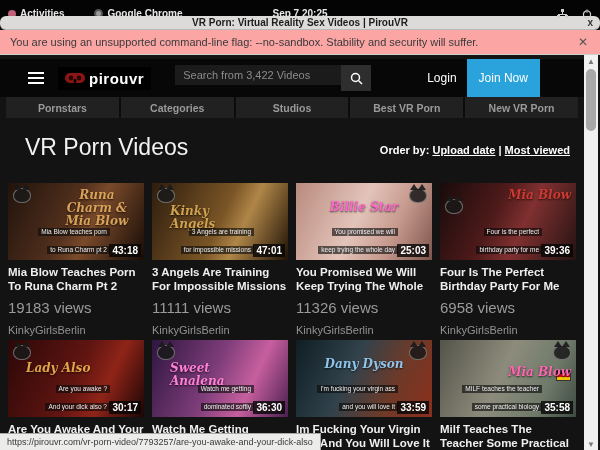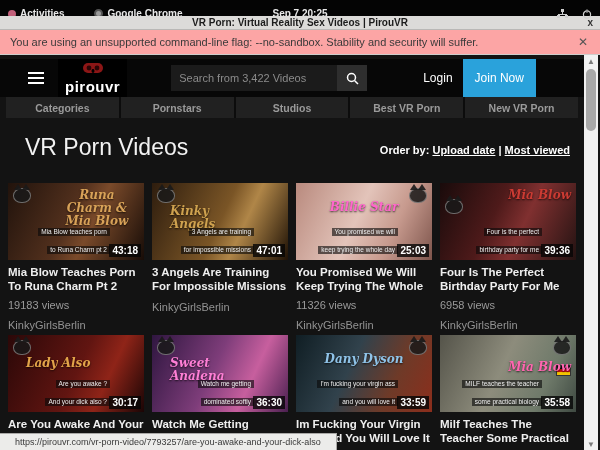--- a/index.html
+++ b/index.html
@@ -13,41 +13,41 @@
   .sys-left{display:flex;align-items:center;gap:4px;margin-left:8px;}
   .dot-ico{width:8px;height:8px;border-radius:50%;background:#c2607a;display:inline-block;}
   .chrome-ico{width:9px;height:9px;border-radius:50%;background:#9a9a9a;border:2px solid #555;display:inline-block;margin-left:26px;}
   .sys-label{font-weight:bold;}
   .sys-clock{position:absolute;left:0;right:0;text-align:center;font-weight:bold;}
   .sys-right{margin-left:auto;margin-right:8px;display:flex;gap:14px;align-items:center;z-index:2;}
   .sys-right svg{display:block;}
 
   
   .titlebar{position:absolute;top:16px;left:0;width:600px;height:14px;background:#dcdbd9;
-    border-bottom:1px solid #b9b8b6;color:#1c1c1c;font-size:10px;display:flex;align-items:center;justify-content:center;font-weight:bold;}
+    border-bottom:1px solid #b9b8b6;color:#1c1c1c;font-size:10px;display:flex;align-items:center;justify-content:center;font-weight:bold;border-radius:6px;}
   .tab-close{position:absolute;right:7px;top:1px;color:#333;font-size:10px;font-weight:bold;cursor:default;}
 
   
   .warnbar{position:absolute;top:30px;left:0;width:600px;height:25px;background:#fca5a5;
     border-bottom:1px solid #cfcecc;color:#3a3a3a;font-size:11px;display:flex;align-items:center;}
   .warn-msg{margin-left:10px;}
   .warn-close{position:absolute;right:12px;top:5px;color:#555;font-size:12px;}
 
   
   .viewport{position:absolute;top:55px;left:0;width:600px;height:395px;background:#131313;overflow:hidden;}
 
   
   .sitehead{position:absolute;top:4px;left:0;width:584px;height:38px;background:#070707;display:flex;align-items:center;}
   .burger{width:16px;margin-left:28px;display:flex;flex-direction:column;gap:3px;}
   .burger i{height:2px;background:#fff;display:block;}
-  .logo{display:flex;align-items:center;gap:4px;background:#000;padding:3px 7px;margin-left:14px;flex-direction:column;}
+  .logo{display:flex;align-items:center;gap:4px;background:#000;padding:3px 7px;margin-left:14px;}
   .logo-txt{color:#fff;font-weight:bold;font-size:15px;letter-spacing:.5px;}
   .search-wrap{display:flex;margin-left:24px;}
-  .search-input{width:166px;height:26px;background:#1b1b1b;border:none;color:#cfcfcf;
-    font-size:11px;padding:0 8px;outline:none;font-family:"Liberation Sans",sans-serif;margin-left:20px;}
+  .search-input{width:166px;height:20px;background:#1b1b1b;border:none;color:#cfcfcf;
+    font-size:11px;padding:0 8px;outline:none;font-family:"Liberation Sans",sans-serif;}
   .search-input::placeholder{color:#8b8b8b;}
   .search-btn{width:30px;height:26px;background:#2e2e2e;border:none;display:flex;align-items:center;justify-content:center;}
   .login{color:#fff;font-size:12px;margin-left:56px;}
   .joinbtn{margin-left:10px;margin-right:6px;border:none;color:#fff;font-size:12px;
     padding:12px 12px;cursor:pointer;font-family:"Liberation Sans",sans-serif;}
 
   
   .nav{position:absolute;top:42px;left:6px;width:572px;height:21px;display:flex;gap:2px;background:#0c0c0c;}
   .nav-item{flex:1;background:#212121;color:#9a9a9a;font-size:10.5px;font-weight:bold;
     display:flex;align-items:center;justify-content:center;}
@@ -78,27 +78,27 @@
   .oname-c{left:0;right:0;top:18px;max-width:none;}
   .cap{position:absolute;bottom:4px;left:4px;right:34px;text-align:right;}
   .cap span{display:inline-block;background:rgba(10,10,10,.62);color:#eee;font-size:6.5px;
     line-height:8px;padding:0 3px;}
   .dur{position:absolute;bottom:3px;right:3px;background:rgba(5,5,5,.8);color:#fff;
     font-size:10px;font-weight:bold;padding:1px 3px;}
   .flag{position:absolute;right:5px;top:30px;width:15px;height:11px;
     background:linear-gradient(#111 0 33%,#cf1212 33% 66%,#f5c400 66% 100%);border:1px solid #333;}
   .vtitle{margin-top:5px;color:#efefef;font-size:11.5px;font-weight:bold;line-height:14px;
     height:28px;overflow:hidden;}
-  .views{margin-top:6px;color:#9a9a9a;font-size:11px;}
+  .views{margin-top:6px;color:#9a9a9a;font-size:15px;}
   .studio{margin-top:8px;color:#939393;font-size:11px;}
 
   
   .statusbar{position:absolute;left:0;bottom:0;height:17px;background:#ececea;
     border:1px solid #a9a8a6;border-left:none;border-bottom:none;color:#3a3a3a;font-size:9px;
-    display:flex;align-items:center;padding:0 15px;white-space:nowrap;}
+    display:flex;align-items:center;padding:0 7px;white-space:nowrap;}
 
   
   .scrollbar{position:absolute;top:0;right:2px;width:14px;height:395px;background:#f1f1f1;}
   .sb-arrow{position:absolute;left:0;width:14px;height:12px;color:#7a7a7a;font-size:8px;
     display:flex;align-items:center;justify-content:center;}
   .sb-up{top:0;}
   .sb-down{bottom:0;}
   .sb-thumb{position:absolute;left:2px;top:14px;width:10px;height:62px;background:#a8a8a8;border-radius:5px;}
 </style>
 </head>
@@ -171,22 +171,22 @@
               <circle cx="5.5" cy="5.5" r="4" fill="none" stroke="#fff" stroke-width="1.5"></circle>
               <line x1="8.7" y1="8.7" x2="12" y2="12" stroke="#fff" stroke-width="1.5"></line>
             </svg>
         </button>
       </span>
       <span class="login">Login</span>
       <button class="joinbtn" style="background:#2aa2db;">Join Now</button>
     </div>
 
     <div class="nav">
+      <span class="nav-item">Pornstars</span>
       <span class="nav-item">Categories</span>
-      <span class="nav-item">Pornstars</span>
       <span class="nav-item">Studios</span>
       <span class="nav-item">Best VR Porn</span>
       <span class="nav-item">New VR Porn</span>
     </div>
 
     <div class="headrow">
       <span class="page-title">VR Porn Videos</span>
       <span class="orderby">
         <span>Order by:</span>
         <a href="#">Upload date</a>
@@ -210,20 +210,21 @@
       </div>
 
       <div class="card">
         <div class="thumb" style="background:linear-gradient(115deg,#2e1d0e,#7a5526 50%,#b08648 65%,#1f1206)">
           <span class="catlogo"></span>
           <span class="oname oname-l" style="color:#cfa24f">Kinky Angels</span>
           <span class="cap"><span>3 Angels are training</span><br><span>for impossible missions</span></span>
           <span class="dur">47:01</span>
         </div>
         <div class="vtitle">3 Angels Are Training For Impossible Missions</div>
+        <div class="views">11111 views</div>
         <div class="studio">KinkyGirlsBerlin</div>
       </div>
 
       <div class="card">
         <div class="thumb" style="background:linear-gradient(115deg,#b98a7e,#e3c4ba 45%,#c79a8e 70%,#7e554c)">
           <span class="catlogo logo-right"></span>
           <span class="oname oname-c" style="color:#ff66cc">Billie Star</span>
           <span class="cap"><span>You promised we will</span><br><span>keep trying the whole day</span></span>
           <span class="dur">25:03</span>
         </div>

